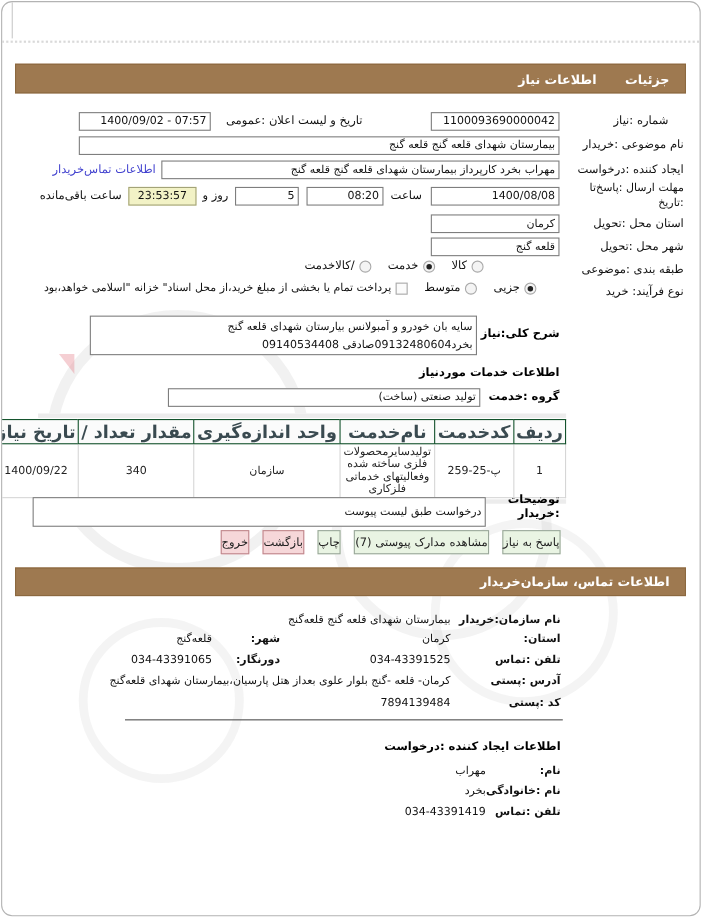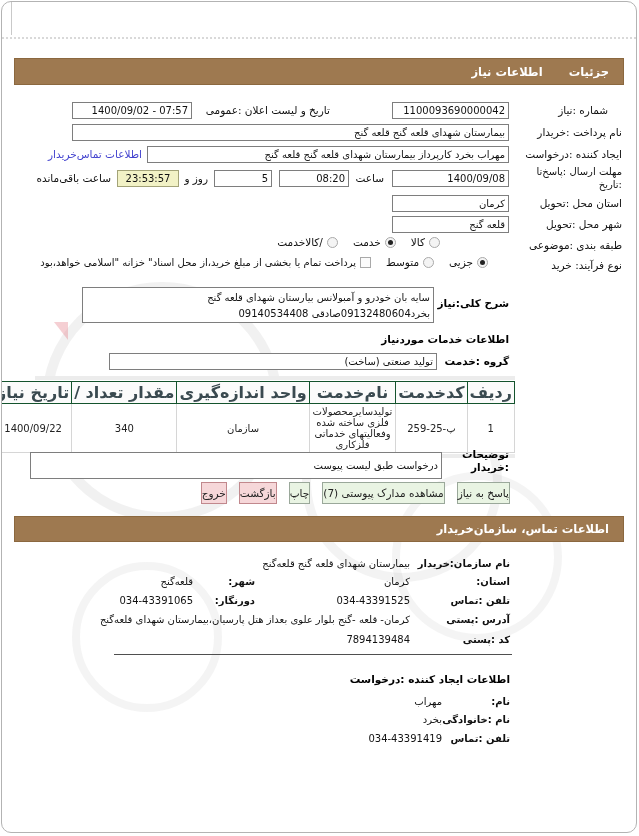--- a/index.html
+++ b/index.html
@@ -55,32 +55,32 @@
   <div class="bar" style="top:56px">
     <span>جزئیات</span>
     <span>اطلاعات نیاز</span>
   </div>
 
   <span class="lbl" style="top:102px;right:28px">شماره :نیاز</span>
   <div class="box" style="top:100px;right:127px;width:117px">1100093690000042</div>
   <span class="lbl" style="top:102px;right:306px">تاریخ و لیست اعلان :عمومی</span>
   <div class="box ltr" style="top:100px;right:444px;width:120px">1400/09/02 - 07:57</div>
 
-  <span class="lbl" style="top:124px;right:14px">نام پرداخت :خریدار</span>
+  <span class="lbl" style="top:124px;right:14px">نام موضوعی :خریدار</span>
   <div class="box" style="top:122px;right:127px;width:437px">بیمارستان شهدای قلعه گنج قلعه گنج</div>
 
   <span class="lbl" style="top:146px;right:14px">ایجاد کننده :درخواست</span>
   <div class="box" style="top:144px;right:127px;width:362px">مهراب بخرد کارپرداز بیمارستان شهدای قلعه گنج قلعه گنج</div>
   <span class="link" style="top:146px;right:494px">اطلاعات تماس‌خریدار</span>
 
   <div class="lbl" style="top:163px;right:14px;text-align:right;line-height:13px;font-size:10px">
     <div>مهلت ارسال :پاسخ‌تا</div>
     <div>:تاریخ</div>
   </div>
-  <div class="box ltr" style="top:168px;right:127px;width:117px">1400/09/08</div>
+  <div class="box ltr" style="top:168px;right:127px;width:117px">1400/08/08</div>
   <span class="lbl" style="top:170px;right:252px">ساعت</span>
   <div class="box ltr" style="top:168px;right:287px;width:70px">08:20</div>
   <div class="box" style="top:168px;right:364px;width:58px">5</div>
   <span class="lbl" style="top:170px;right:428px">روز و</span>
   <div class="box hl ltr" style="top:168px;right:457px;width:62px">23:53:57</div>
   <span class="lbl" style="top:170px;right:525px">ساعت باقی‌مانده</span>
 
   <span class="lbl" style="top:195px;right:14px">استان محل :تحویل</span>
   <div class="box" style="top:193px;right:127px;width:117px">کرمان</div>
   <span class="lbl" style="top:216px;right:14px">شهر محل :تحویل</span>
@@ -119,21 +119,21 @@
   </div>
 
   <span class="blbl" style="top:295px;right:127px">شرح کلی:نیاز</span>
   <div class="box big" style="top:285px;right:202px;width:352px;padding-top:2px">
     <div>سایه بان خودرو و آمبولانس  بیارستان شهدای قلعه گنج</div>
     <div>بخرد09132480604صادقی 09140534408</div>
   </div>
 
   <span class="blbl" style="top:331px;right:127px">اطلاعات  خدمات موردنیاز</span>
   <span class="blbl" style="top:353px;right:127px">گروه :خدمت</span>
-  <div class="box" style="top:351px;right:199px;width:328px">تولید صنعتی (ساخت)</div>
+  <div class="box" style="top:351px;right:199px;width:284px">تولید صنعتی (ساخت)</div>
 
   <div class="tblwrap">
     <table class="svc">
       <colgroup>
         <col style="width:38px">
           <col style="width:80px">
           <col style="width:178px">
         <col style="width:68px">
           <col style="width:52px">
           <col style="width:64px">

